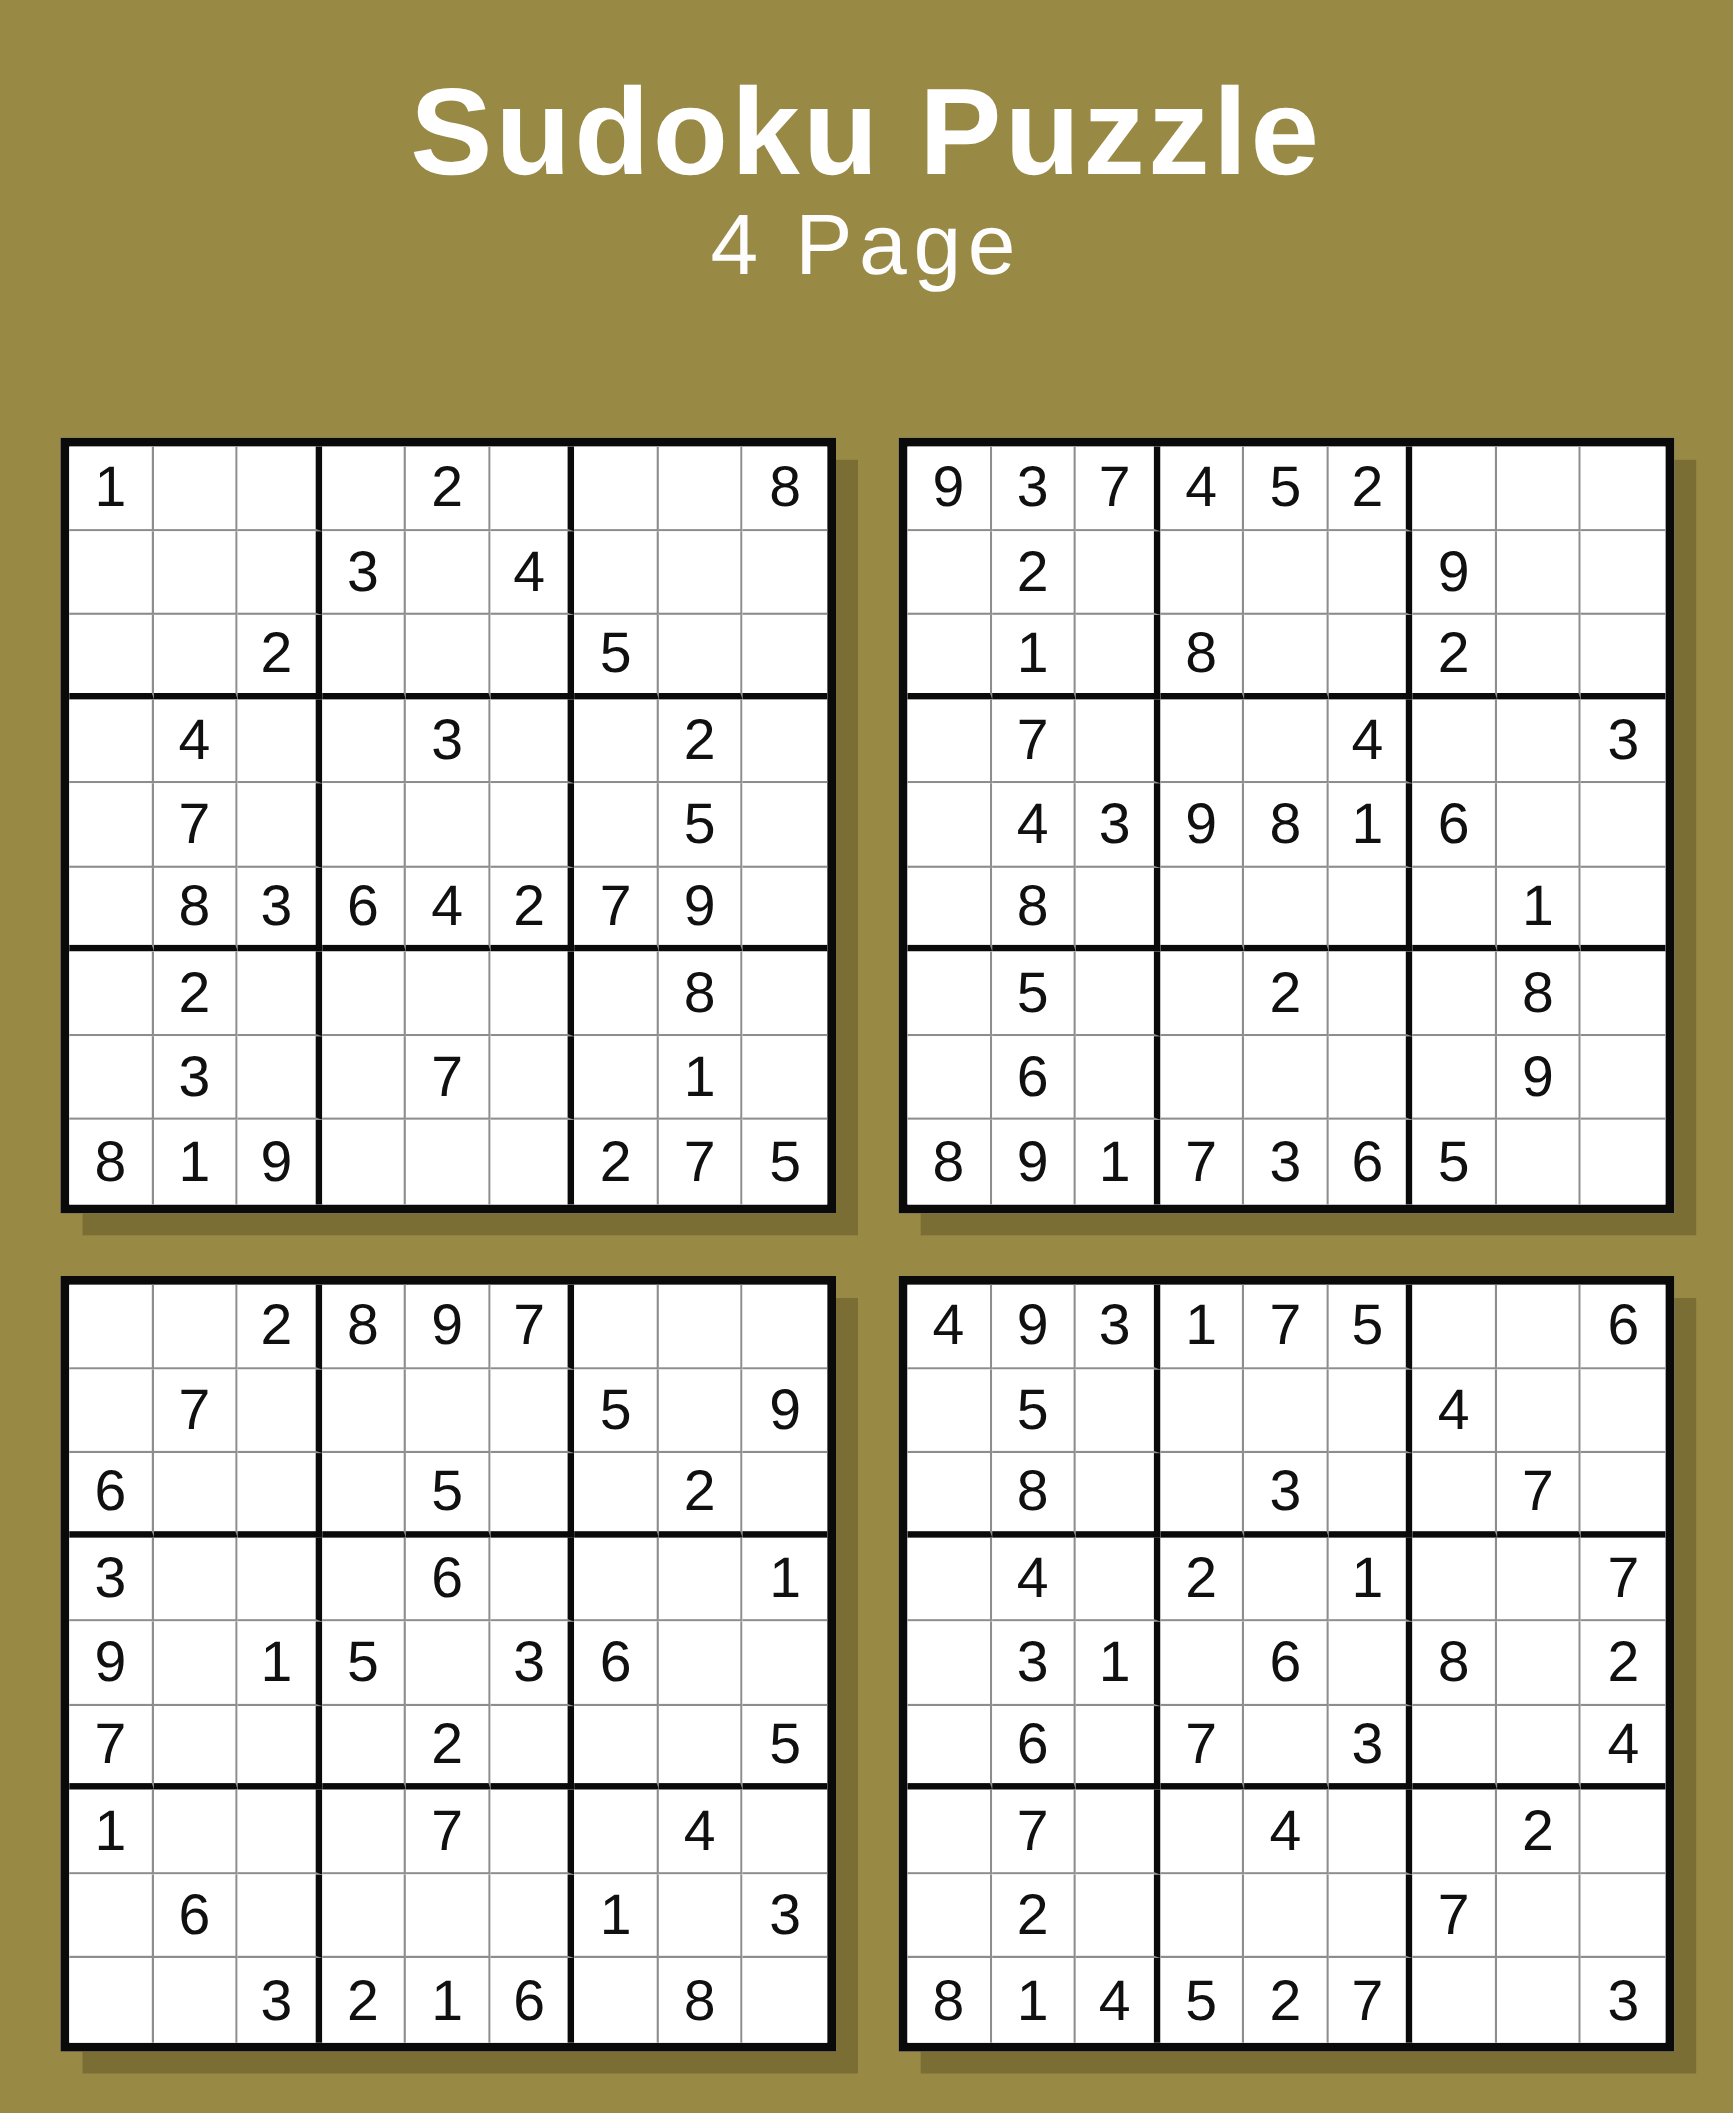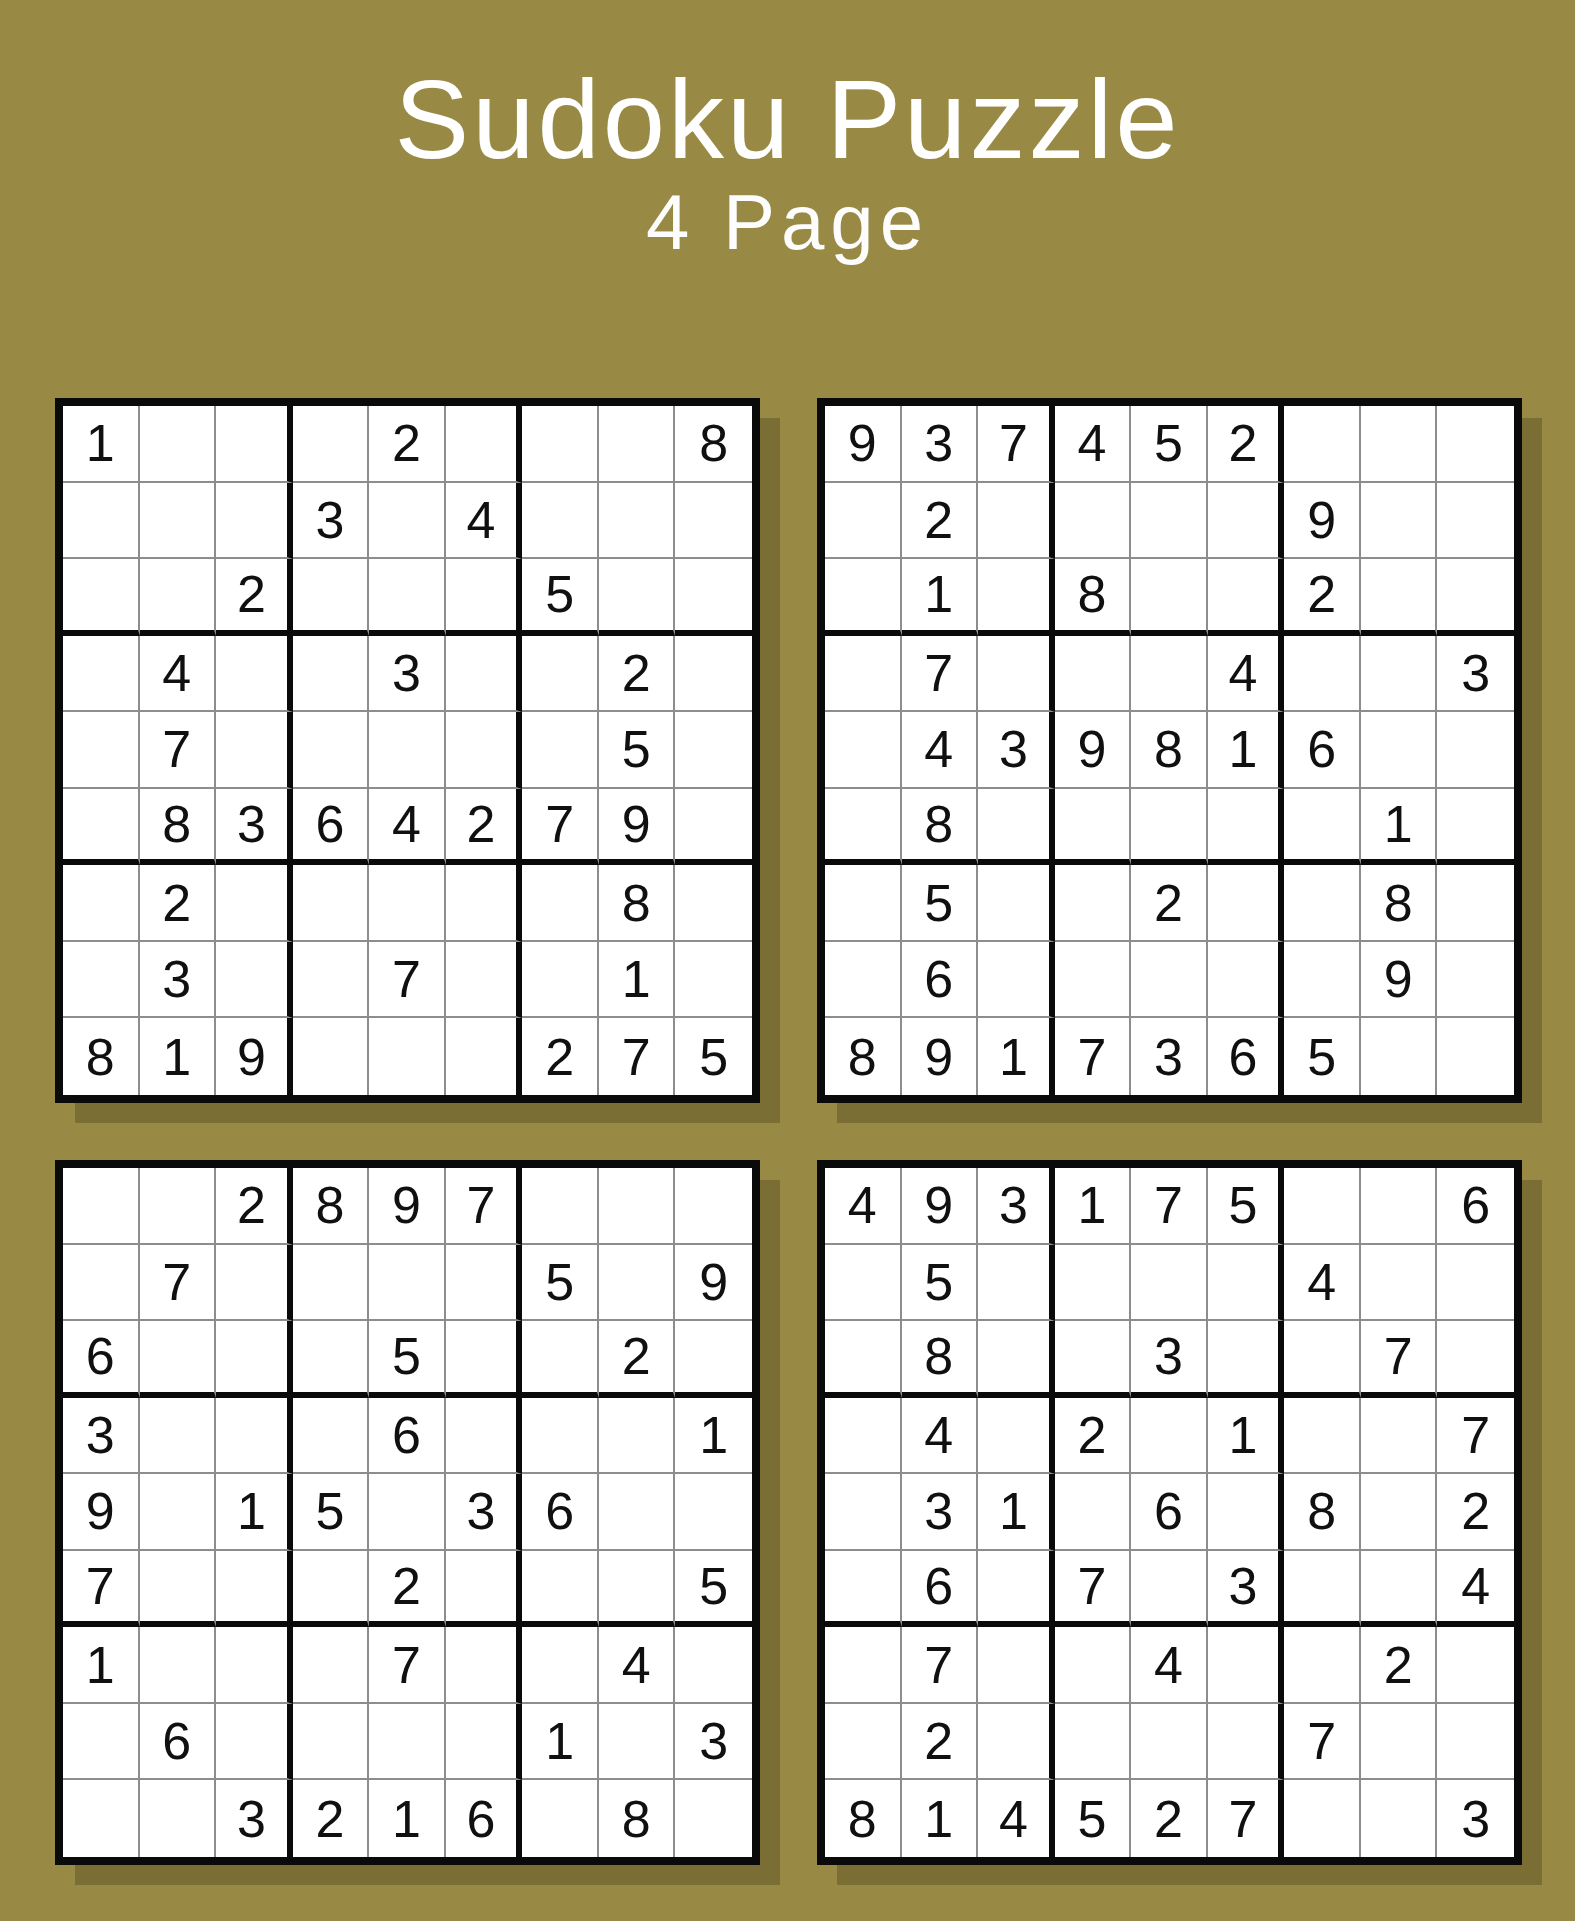--- a/index.html
+++ b/index.html
@@ -22,21 +22,21 @@
     top: 58px;
     left: 0;
     width: 100%;
     text-align: center;
     color: #ffffff;
   }
   .title {
     margin: 0;
     font-size: 112px;
     line-height: 1.1;
-    font-weight: 400;
+    font-weight: 700;
     letter-spacing: 3px;
     color: #ffffff;
   }
   .subtitle {
     margin: 2px 0 0 0;
     font-size: 78px;
     line-height: 1.0;
     font-weight: 300;
     letter-spacing: 6px;
     color: #fdfdfd;

